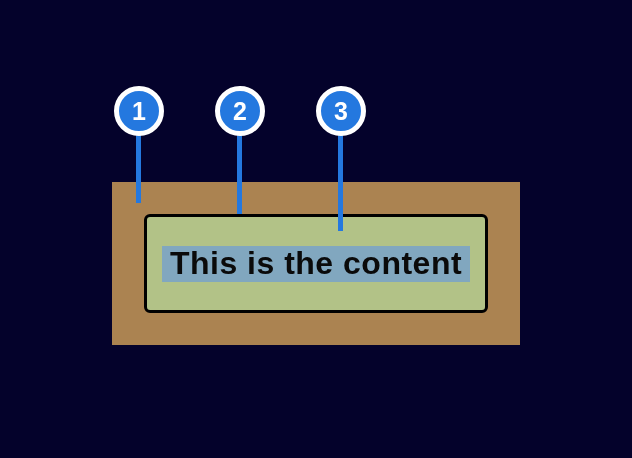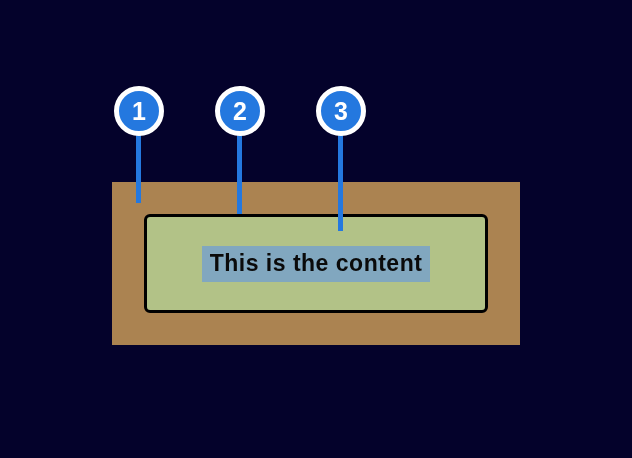--- a/index.html
+++ b/index.html
@@ -37,21 +37,21 @@
     background: var(--padding-area, #b2c287);
     display: flex;
     align-items: center;
     justify-content: center;
   }
   .content-highlight {
     background: var(--content-highlight, #81a7bf);
     height: 36px;
     line-height: 35px;
     padding: 0 8px;
-    font-size: 23px;
+    font-size: 32px;
     font-weight: bold;
     letter-spacing: 0.5px;
     color: var(--text, #0a0a0a);
     white-space: nowrap;
   }
   .callout-line {
     position: absolute;
     width: 5px;
     background: var(--callout-fill, #2478df);
   }

